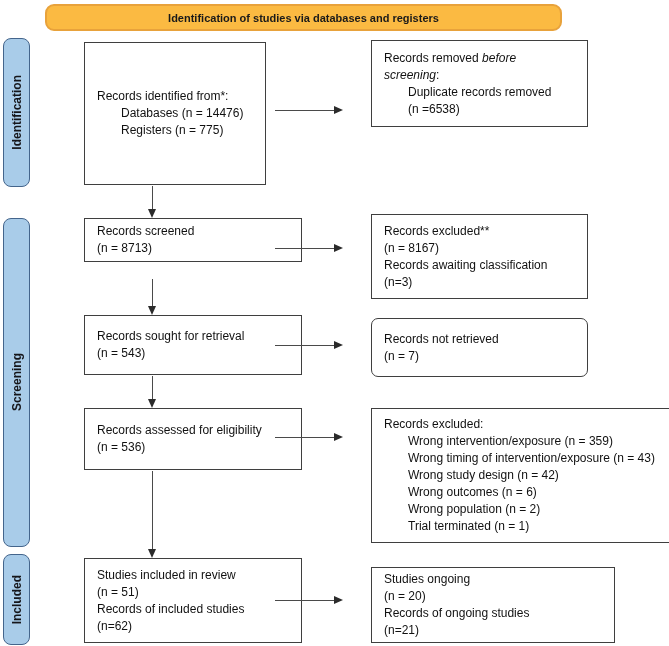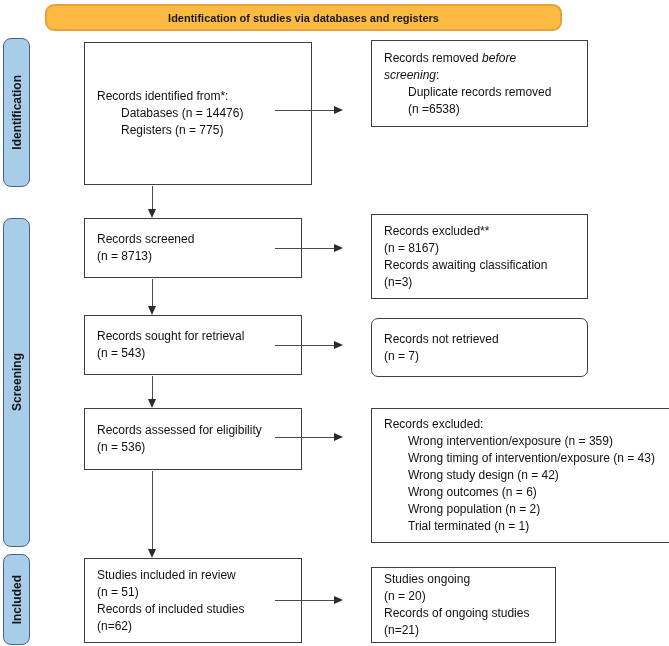--- a/index.html
+++ b/index.html
@@ -56,27 +56,27 @@
   <div class="stage" style="top:38px; height:147px;">
     <span>Identification</span>
   </div>
   <div class="stage" style="top:218px; height:327px;">
     <span>Screening</span>
   </div>
   <div class="stage" style="top:554px; height:89px;">
     <span>Included</span>
   </div>
 
-  <div class="box" style="left:56px; top:42px; width:228px; height:143px;">
+  <div class="box" style="left:56px; top:42px; width:182px; height:143px;">
     <div class="line">Records identified from*:</div>
     <div class="line indent">Databases (n = 14476)</div>
     <div class="line indent">Registers (n = 775)</div>
   </div>
 
-  <div class="box" style="left:56px; top:218px; width:218px; height:60px;">
+  <div class="box" style="left:56px; top:218px; width:218px; height:44px;">
     <div class="line">Records screened</div>
     <div class="line">(n = 8713)</div>
   </div>
 
   <div class="box" style="left:56px; top:315px; width:218px; height:60px;">
     <div class="line">Records sought for retrieval</div>
     <div class="line">(n = 543)</div>
   </div>
 
   <div class="box" style="left:56px; top:408px; width:218px; height:62px;">
@@ -113,21 +113,21 @@
   <div class="box" style="left:343px; top:408px; width:322px; height:135px;">
     <div class="line">Records excluded:</div>
     <div class="line indent">Wrong intervention/exposure (n = 359)</div>
     <div class="line indent">Wrong timing of intervention/exposure (n = 43)</div>
     <div class="line indent">Wrong study design (n = 42)</div>
     <div class="line indent">Wrong outcomes (n = 6)</div>
     <div class="line indent">Wrong population (n = 2)</div>
     <div class="line indent">Trial terminated (n = 1)</div>
   </div>
 
-  <div class="box" style="left:343px; top:567px; width:185px; height:76px;">
+  <div class="box" style="left:343px; top:567px; width:244px; height:76px;">
     <div class="line">Studies ongoing</div>
     <div class="line">(n = 20)</div>
     <div class="line">Records of ongoing studies</div>
     <div class="line">(n=21)</div>
   </div>
 
   <div class="harrow" style="left:275px; top:110px; width:60px;"></div>
   <div class="harrow" style="left:275px; top:248px; width:60px;"></div>
   <div class="harrow" style="left:275px; top:345px; width:60px;"></div>
   <div class="harrow" style="left:275px; top:437px; width:60px;"></div>

